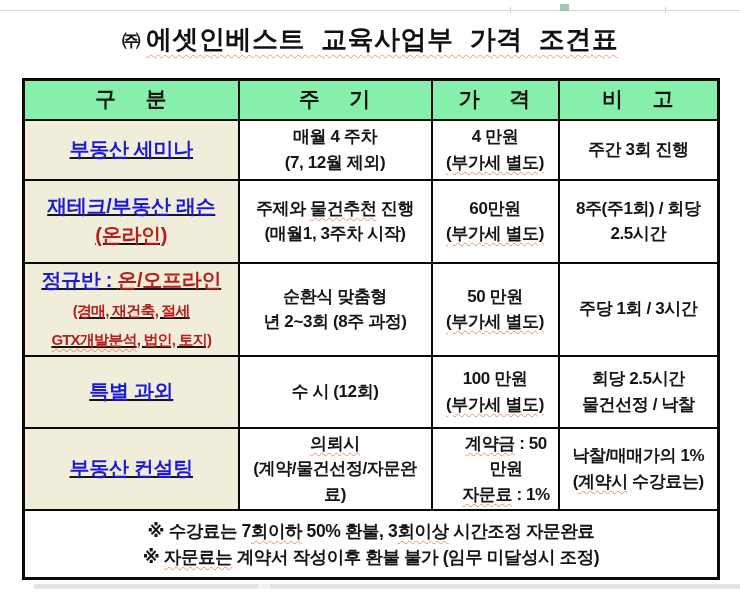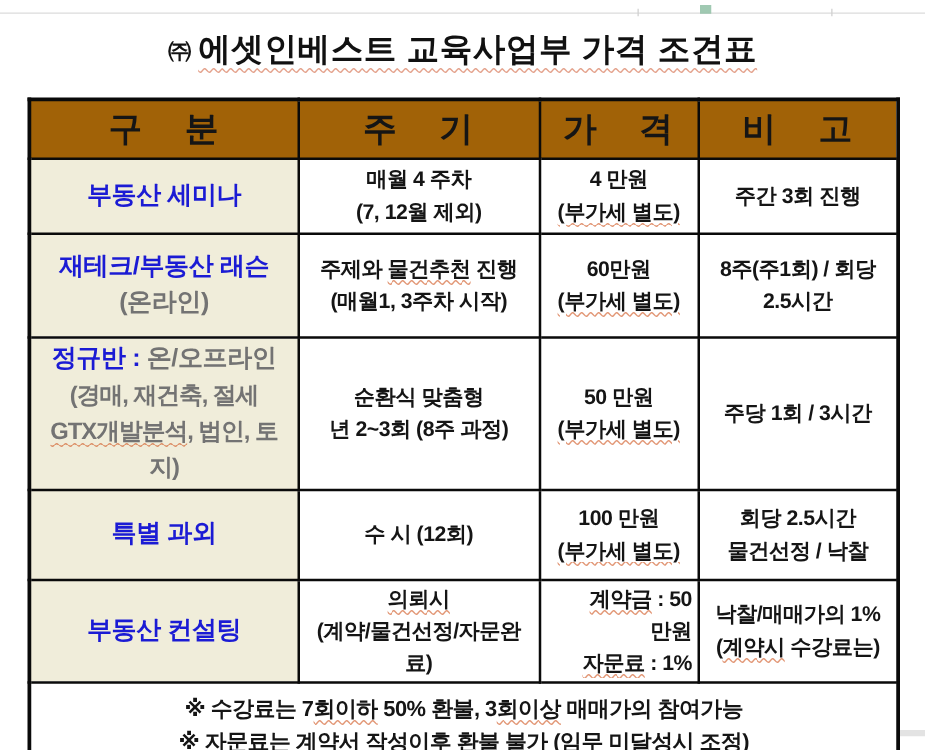--- a/index.html
+++ b/index.html
@@ -18,20 +18,21 @@
   .doc-title{
     position:absolute;left:0;top:22px;width:740px;text-align:center;
     font-size:26px;font-weight:bold;color:#111;letter-spacing:.5px;white-space:pre;
   }
   .doc-title .tline{display:inline;}
   .jushik{font-size:19px;font-weight:bold;vertical-align:2px;letter-spacing:0;}
   .wavy-title{
     text-decoration:underline;text-decoration-style:wavy;
     text-decoration-color:rgba(205,85,45,.55);text-decoration-thickness:1px;
     text-underline-offset:6px;
+    font-family:Liberation Mono, monospace;
   }
   .wavy{
     text-decoration:underline;text-decoration-style:wavy;
     text-decoration-color:rgba(210,95,45,.65);text-decoration-thickness:1px;
     text-underline-offset:3px;
   }
 
   table.price{
     position:absolute;left:22px;top:78px;width:695px;
     border-collapse:collapse;table-layout:fixed;
@@ -40,33 +41,33 @@
   table.price th,table.price td{
     border:2px solid #0a0a0a;vertical-align:middle;text-align:center;
     padding:2px 4px;font-weight:bold;color:#151515;line-height:1.5;
     overflow:hidden;
   }
   tr.h-hdr{height:40px;} tr.h-r1{height:60px;} tr.h-r2{height:83px;}
   tr.h-r3{height:90px;margin-top:44px;} tr.h-r4{height:72px;} tr.h-r5{height:60px;}
   tr.h-r6{height:53px;} tr.h-notes{height:68px;}
 
   th.hdr{
-    background:#a16207;color:#1b1bd4;font-size:27px;white-space:pre;
-    word-spacing:8px;letter-spacing:1px;
+    background:#86efac;color:#1b1bd4;font-size:21px;white-space:pre;
+    word-spacing:8px;letter-spacing:1px;font-family:Liberation Serif, serif;
   }
-  th.cat{background:#f0edda;font-size:20px;line-height:1.35;letter-spacing:-0.3px;}
+  th.cat{background:#f0edda;font-size:20px;line-height:1.35;letter-spacing:-0.3px;text-decoration:underline;}
   td.cell{font-size:17px;background:#ffffff;letter-spacing:-0.4px;}
-  td.cell.left{text-align:right;padding-left:26px;}
+  td.cell.left{text-align:center;padding-left:26px;}
   td.notes{
     text-align:left;font-size:17.5px;padding:8px 12px;line-height:1.8;
     letter-spacing:-0.4px;background:#ffffff;
   }
   .c-blue{color:#1b1bd4;}
-  .c-red{color:#737373;text-align:right;}
-  .sub{font-size:19px;letter-spacing:-0.8px;}
+  .c-red{color:#b91c1c;text-align:right;}
+  .sub{font-size:15px;letter-spacing:-0.8px;}
   .tline{display:block;}
   th.cat .tline{line-height:1.45;}
 </style>
 </head>
 <body>
 
 <div class="artifact-topline"></div>
 <div class="artifact-tick" style="left:510px;"></div>
 <div class="artifact-tick" style="left:665px;"></div>
 <div class="artifact-green"></div>
@@ -169,18 +170,18 @@
           <span class="tline"><span class="wavy">계약금</span><span> : 50만원</span></span>
           <span class="tline"><span class="wavy">자문료</span><span> : 1%</span></span>
         </td>
     <td class="cell">
           <span class="tline"><span>낙찰/매매가의 1%</span></span>
           <span class="tline"><span>(</span><span class="wavy">계약시</span><span> 수강료는)</span></span>
         </td>
   </tr>
   <tr class="h-notes">
     <td class="notes" colspan="4">
-          <span class="tline"><span>※ 수강료는 7</span><span class="wavy">회이하</span><span> 50% 환불, 3</span><span class="wavy">회이상</span><span> 매매가의 참여가능</span></span>
+          <span class="tline"><span>※ 수강료는 7</span><span class="wavy">회이하</span><span> 50% 환불, 3</span><span class="wavy">회이상</span><span> 시간조정 자문완료</span></span>
           <span class="tline"><span>※ </span><span class="wavy">자문료는</span><span> 계약서 작성이후 환불 불가 (임무 미달성시 조정)</span></span>
         </td>
   </tr>
 </tbody>
   </table>
 
 </body></html>

